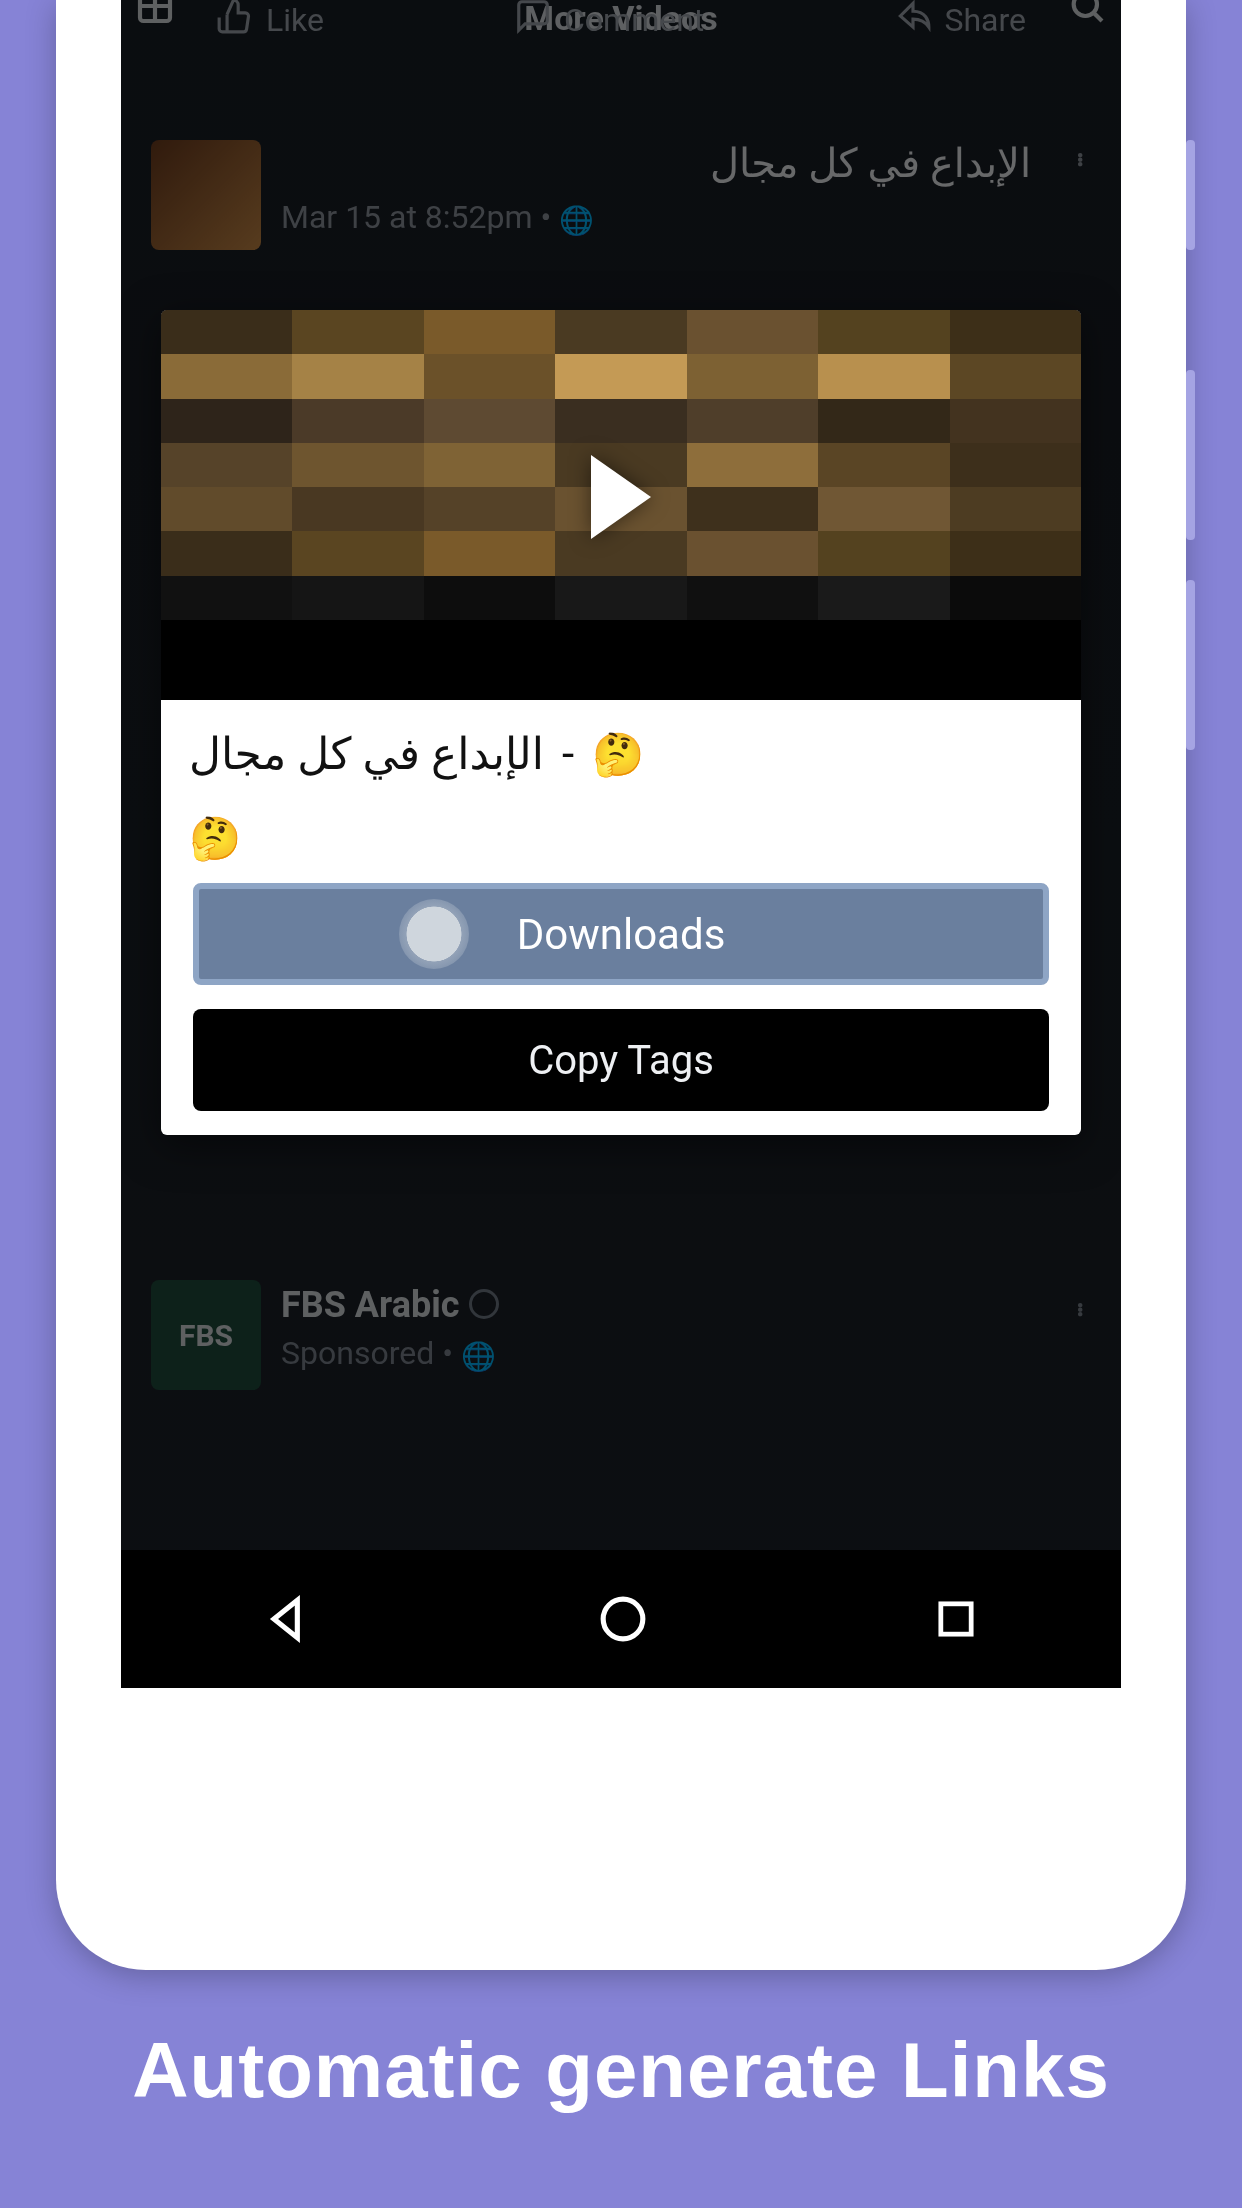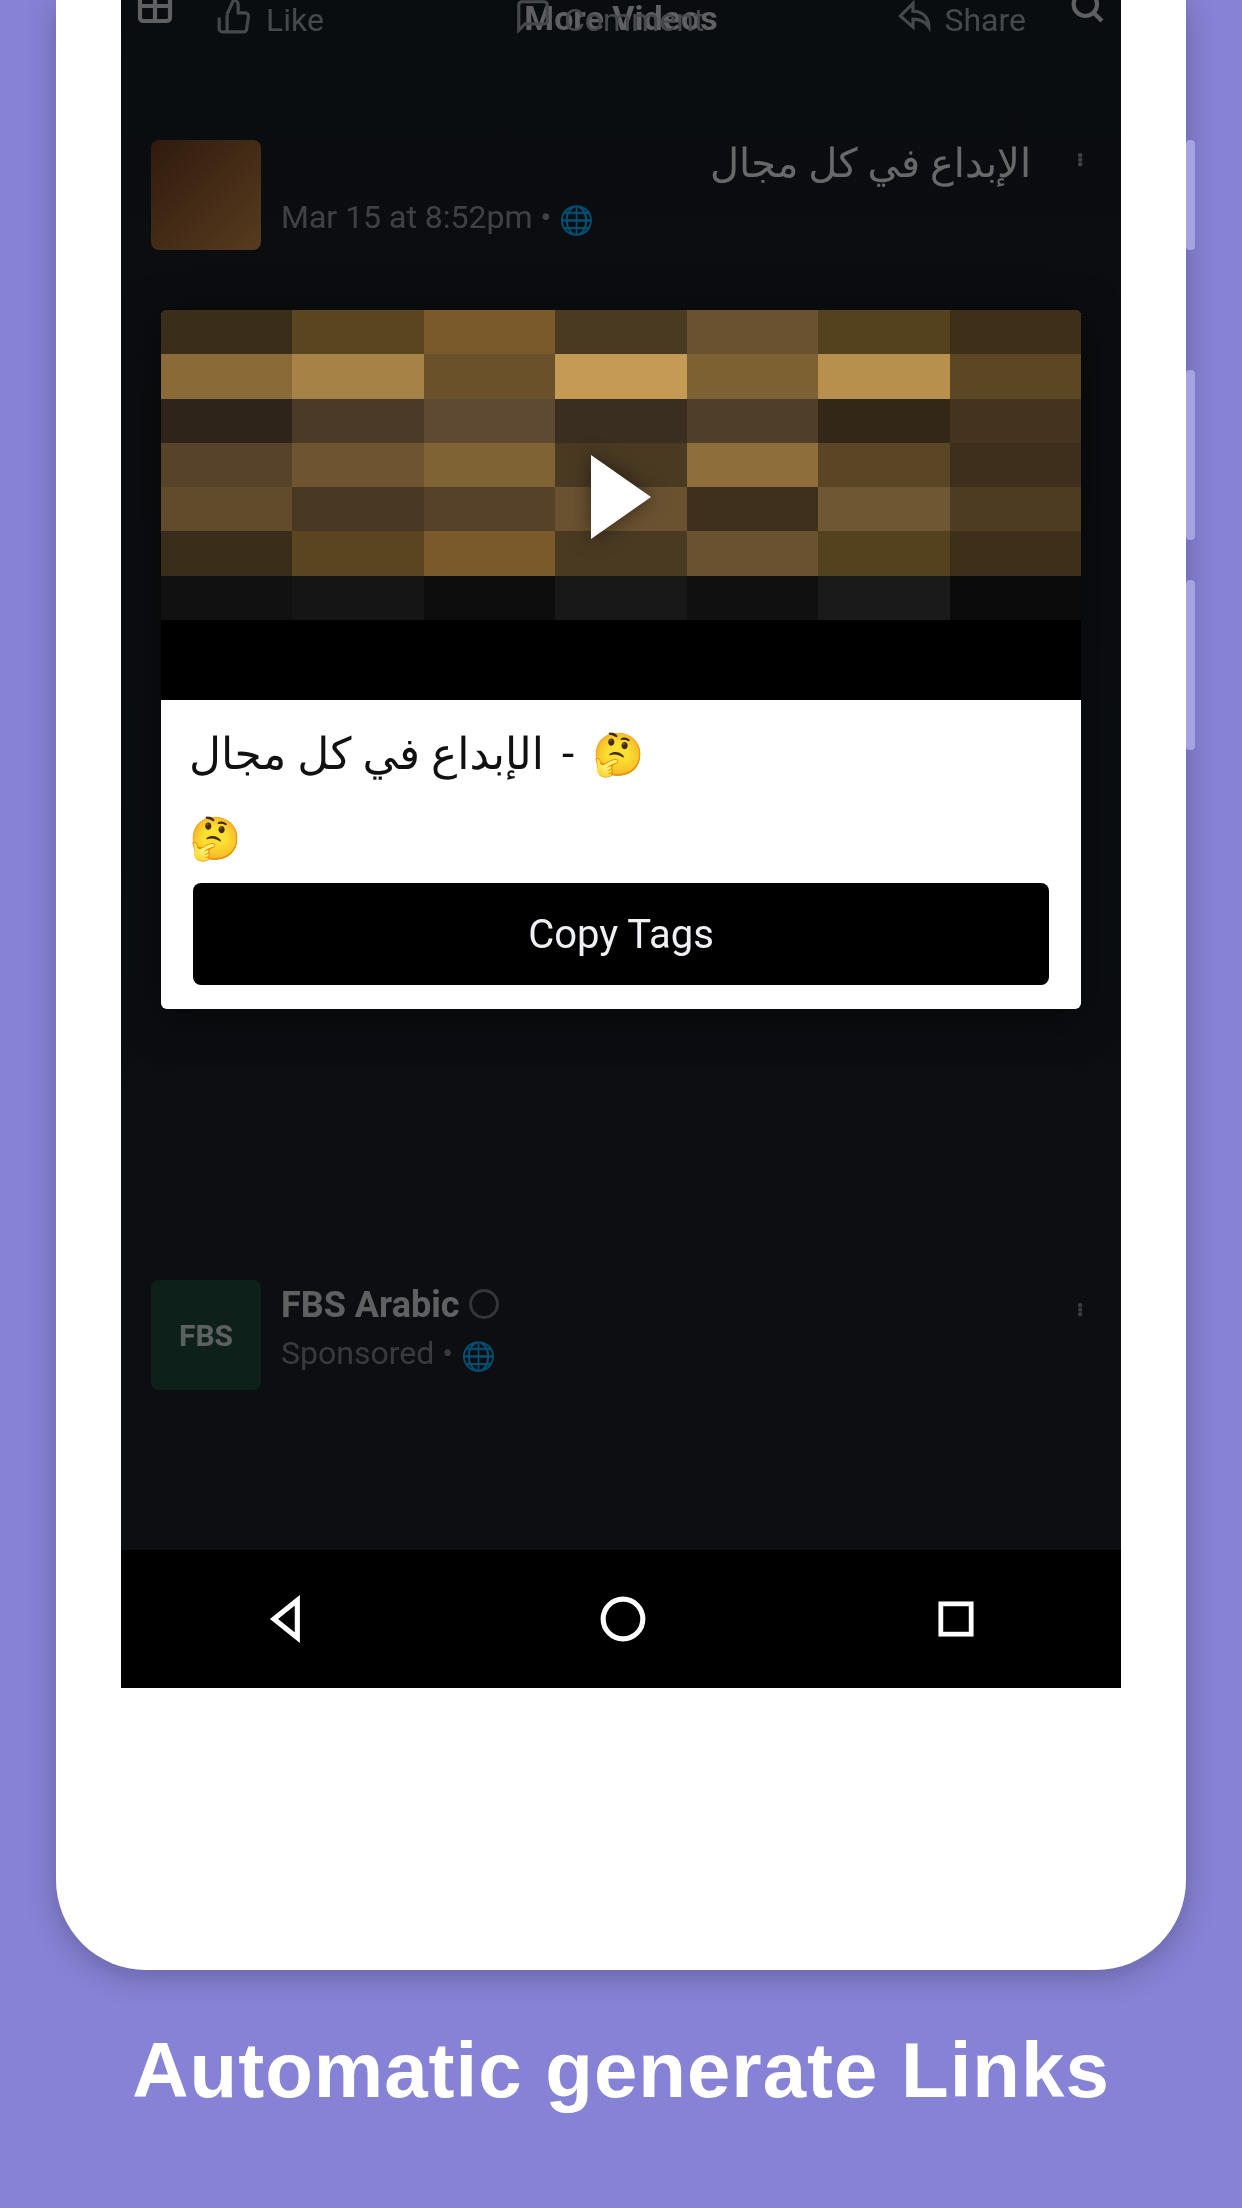--- a/index.html
+++ b/index.html
@@ -298,20 +298,26 @@
         <div class="caption-line1">
           <span class="emoji">🤔</span>
           <span> - </span>
           <span class="txt">الإبداع في كل مجال</span>
         </div>
         <div class="caption-line2">
           <span class="emoji">🤔</span>
         </div>
       </div>
 
+      <div class="btn-row1">
+        <div class="btn-downloads">
+          <div class="touch-ripple"></div>
+          <span>Downloads</span>
+        </div>
+      </div>
       <div class="btn-row2">
         <div class="btn-sm">
           <span>Copy Tags</span>
         </div>
       </div>
     </div>
 
     <div class="sys-nav">
       <span>
         <svg width="56" height="56" viewBox="0 0 24 24" fill="none" stroke="#fff" stroke-width="2.2">

